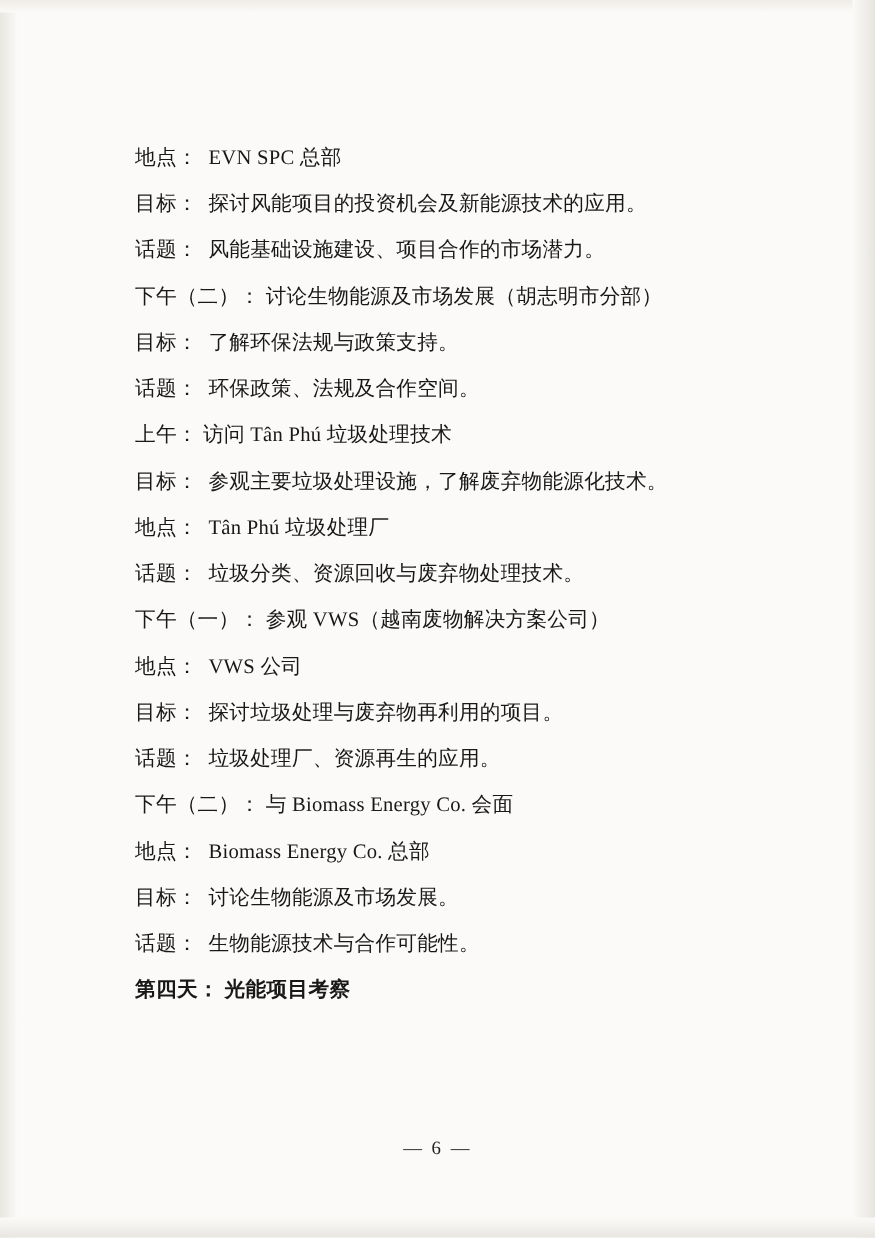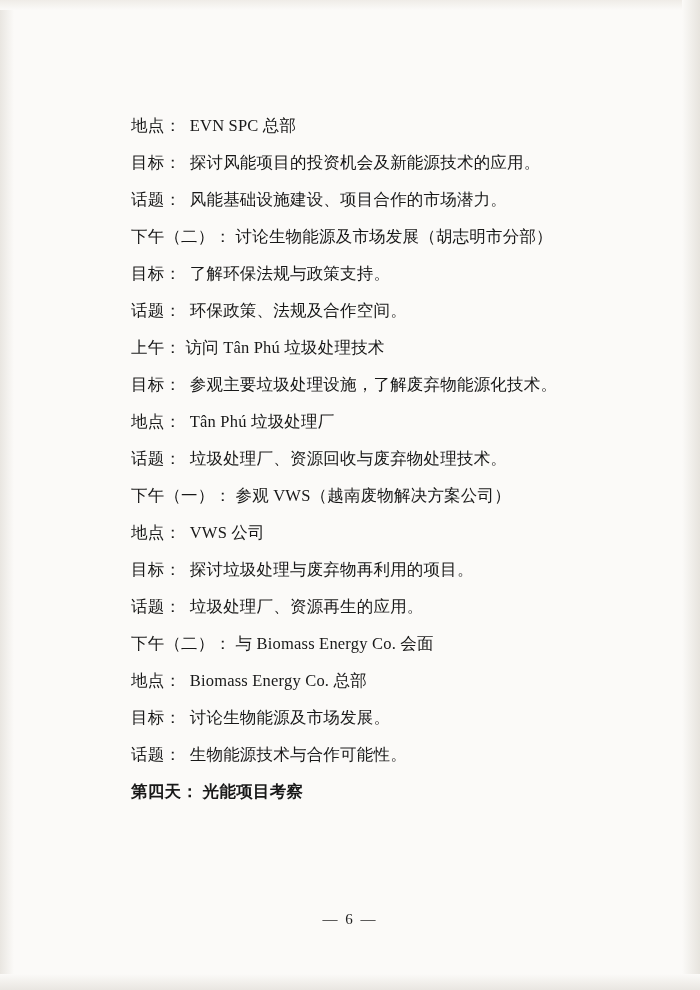--- a/index.html
+++ b/index.html
@@ -17,21 +17,20 @@
   .page {
     position: relative;
     width: 700px;
     height: 990px;
     box-sizing: border-box;
     background: #fbfaf8;
     padding: 118px 72px 0 108px;
   }
   .doc-body {
     display: block;
-    margin-left: 23px;
   }
   .line {
     font-size: 16.5px;
     line-height: 1.0;
     margin: 0 0 20.5px 0;
     white-space: pre;
     letter-spacing: 0.2px;
     color: #181818;
     font-family: "Liberation Serif", "DejaVu Serif", serif;
   }
@@ -95,21 +94,21 @@
   <div class="doc-body">
     <p class="line">地点：  EVN SPC 总部</p>
     <p class="line">目标：  探讨风能项目的投资机会及新能源技术的应用。</p>
     <p class="line">话题：  风能基础设施建设、项目合作的市场潜力。</p>
     <p class="line">下午（二）： 讨论生物能源及市场发展（胡志明市分部）</p>
     <p class="line">目标：  了解环保法规与政策支持。</p>
     <p class="line">话题：  环保政策、法规及合作空间。</p>
     <p class="line">上午： 访问 Tân Phú 垃圾处理技术</p>
     <p class="line">目标：  参观主要垃圾处理设施，了解废弃物能源化技术。</p>
     <p class="line">地点：  Tân Phú 垃圾处理厂</p>
-    <p class="line">话题：  垃圾处理厂、资源回收与废弃物处理技术。</p>
+    <p class="line">话题：  垃圾分类、资源回收与废弃物处理技术。</p>
     <p class="line">下午（一）： 参观 VWS（越南废物解决方案公司）</p>
     <p class="line">地点：  VWS 公司</p>
     <p class="line">目标：  探讨垃圾处理与废弃物再利用的项目。</p>
     <p class="line">话题：  垃圾处理厂、资源再生的应用。</p>
     <p class="line">下午（二）： 与 Biomass Energy Co. 会面</p>
     <p class="line">地点：  Biomass Energy Co. 总部</p>
     <p class="line">目标：  讨论生物能源及市场发展。</p>
     <p class="line">话题：  生物能源技术与合作可能性。</p>
     <p class="line heading">第四天： 光能项目考察</p>
   </div>

